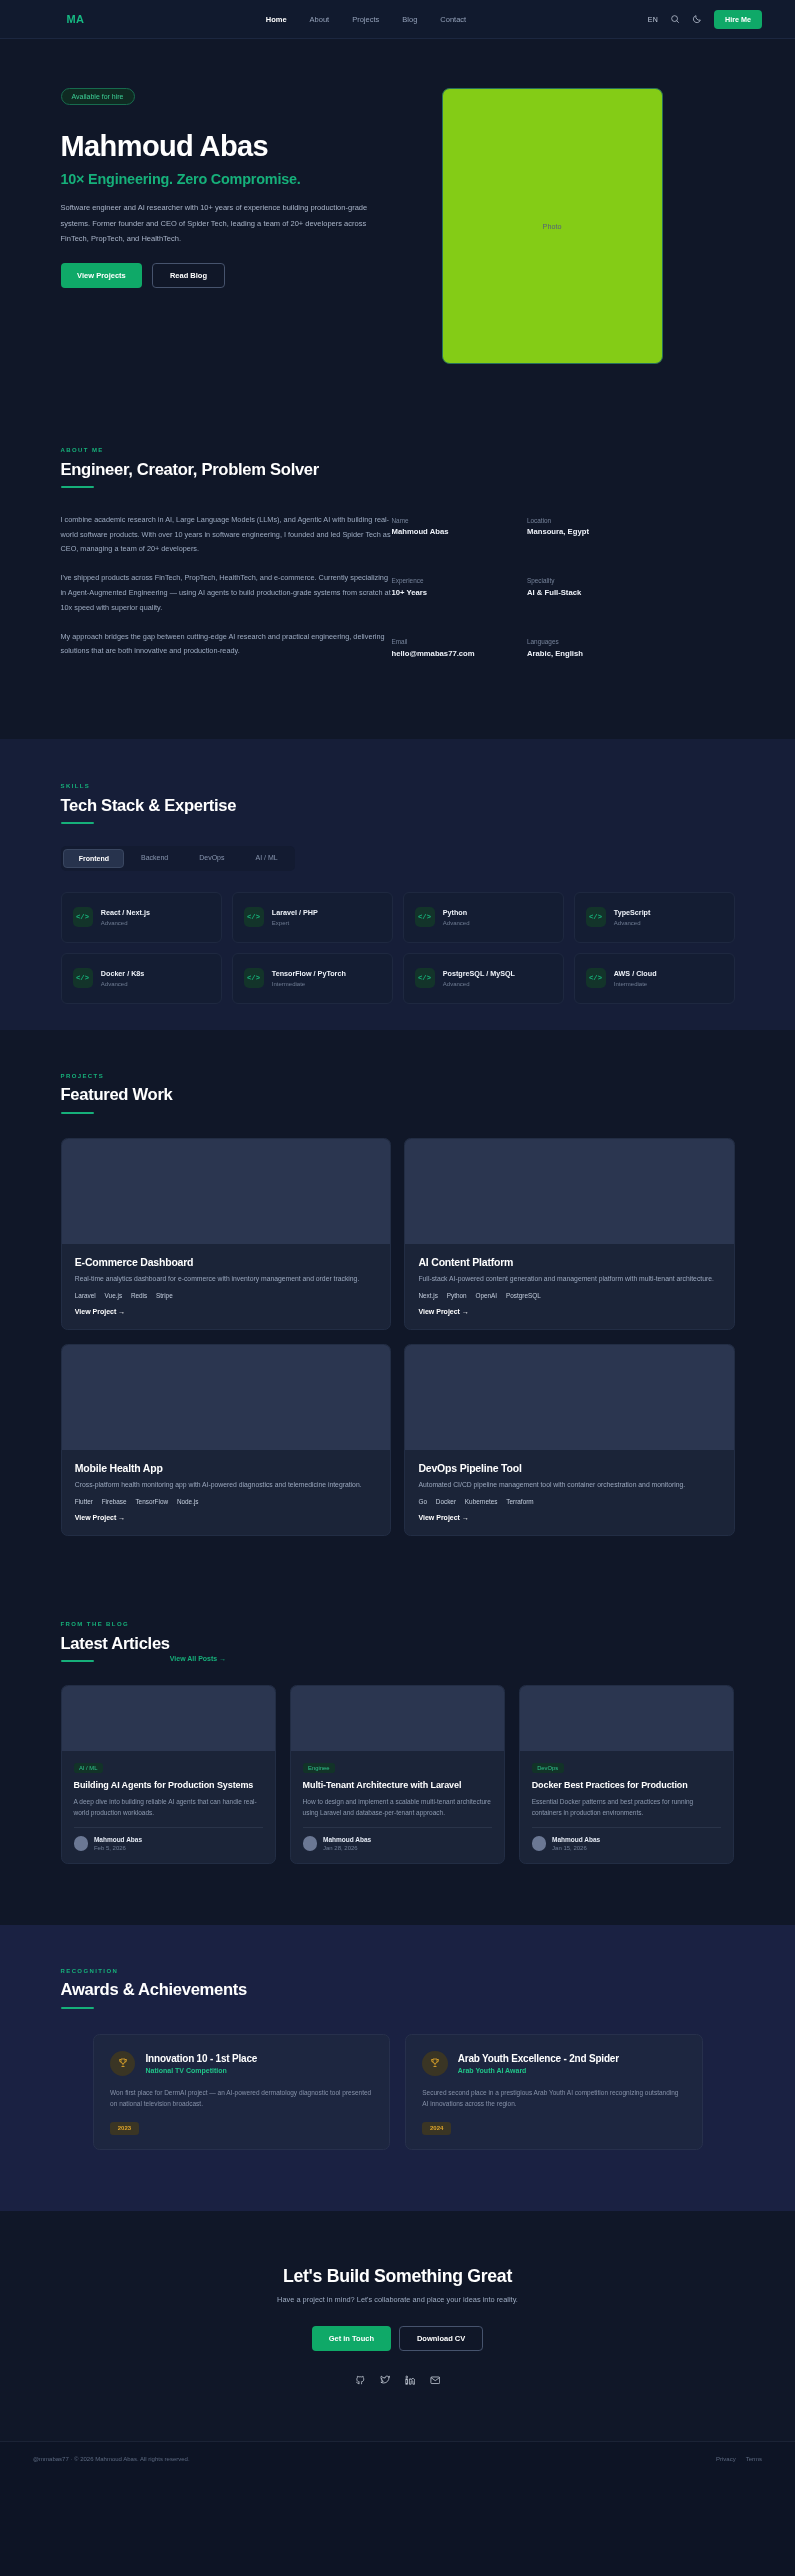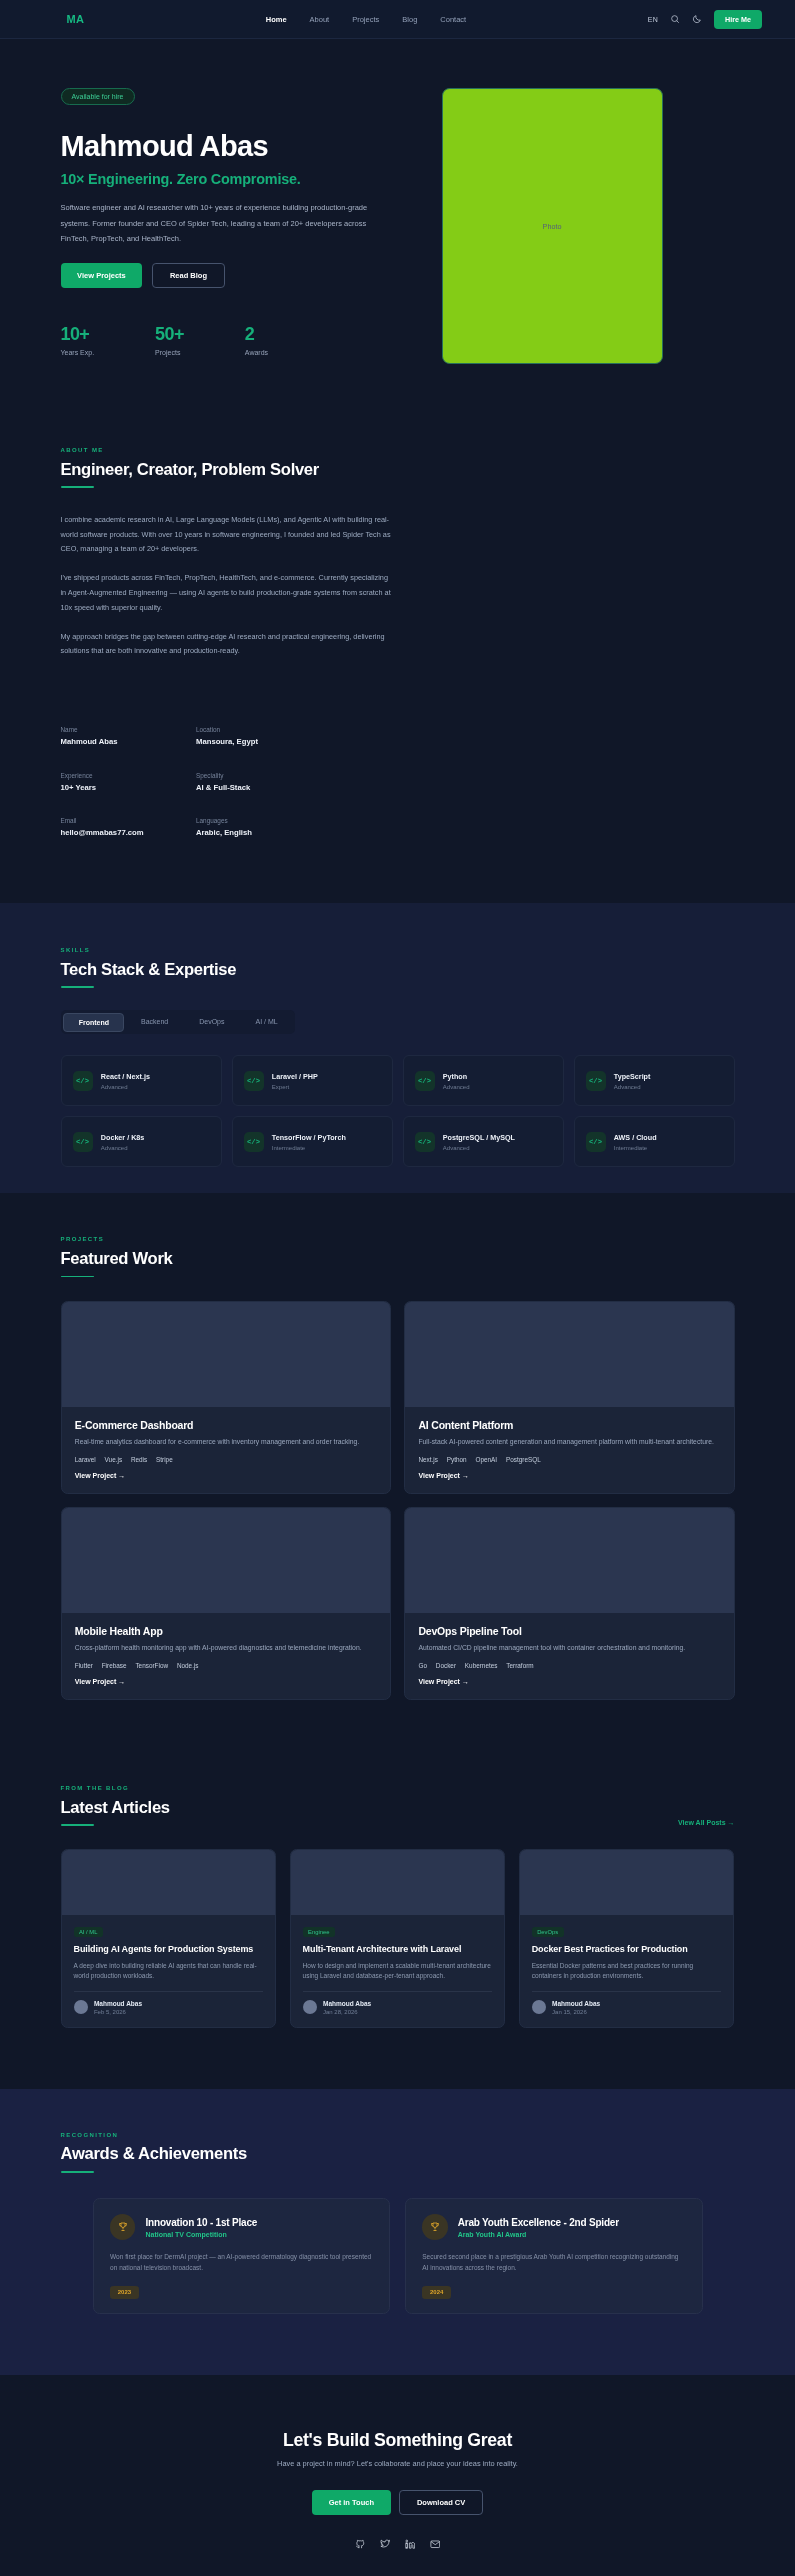--- a/index.html
+++ b/index.html
@@ -57,21 +57,21 @@
     width:221px; height:276px; border:0.6px solid #27705b; border-radius:7.7px;
     background:#84cc16; display:flex; align-items:center; justify-content:center;
     color:#55627a; font-size:7.2px;
   }
 
   
   .about { background:#101728; padding:0 0 66px; }
   .eyebrow { color:#16b07a; font-size:6px; letter-spacing:1.4px; font-weight:700; }
   .sec-title { font-size:16.6px; font-weight:700; color:#fff; margin-top:6.6px; letter-spacing:-0.3px; }
   .rule { width:33px; height:1.7px; background:#16b07a; margin-top:6.6px; border-radius:1.1px; }
-  .about-grid { display:flex; gap:50px; margin-top:25.4px;flex-direction:column; }
+  .about-grid { display:flex; margin-top:25.4px; }
   .about-text { width:331px; }
   .about-text p { font-size:7.3px; line-height:2.0; color:#9dabc1; margin-bottom:14.4px; }
   .info-grid { display:grid; grid-template-columns:1fr 1fr; gap:25.4px 39px; padding-top:3.3px; width:232px; }
   .info-k { font-size:6.4px; color:#76839a; }
   .info-v { font-size:7.7px; font-weight:700; color:#eef2f9; margin-top:3.9px; }
 
   
   .skills { background:#161e38; padding:44px 0 26px; }
   .tabs { display:flex; gap:2.2px; margin-top:22px; background:#131b31;
     border-radius:5px; padding:2.8px; width:fit-content; }
@@ -93,21 +93,21 @@
   .proj-thumb { height:105px; background:#2b3650; }
   .proj-body { padding:12px 13.3px 14.4px; }
   .proj-title { font-size:10.5px; font-weight:700; color:#fff; letter-spacing:-0.2px; }
   .proj-desc { font-size:6.8px; line-height:1.65; color:#9aa7bd; margin-top:5px; }
   .proj-tags { display:flex; gap:8.8px; margin-top:8.3px; flex-wrap:wrap; }
   .proj-tag { font-size:6.4px; color:#c4cedd; }
   .proj-link { font-size:7px; font-weight:700; color:#fff; margin-top:8.8px; display:block; }
 
   
   .blog { background:#101728; padding:24px 0 61px; }
-  .blog-head { display:flex; align-items:flex-end; justify-content:space-between; }
+  .blog-head { display:flex; align-items:flex-end; justify-content:flex-start; }
   .view-all { font-size:7px; color:#16b07a; font-weight:700; }
   .blog-grid { display:grid; grid-template-columns:repeat(3,1fr); gap:13.3px; margin-top:23px; }
   .blog-card { background:#1b2438; border:0.6px solid #222d44; border-radius:6.6px; overflow:hidden; }
   .blog-thumb { height:65px; background:#2b3650; }
   .blog-body { padding:11px 12px 12px; }
   .chip { display:inline-block; background:#123328; color:#2fc68c;
     font-size:5.8px; padding:2.2px 5.5px; border-radius:2.8px; }
   .blog-title { font-size:9px; font-weight:700; color:#fff; margin-top:7.2px; line-height:1.32; letter-spacing:-0.1px; }
   .blog-desc { font-size:6.5px; line-height:1.6; color:#8d9ab0; margin-top:5px; }
   .blog-foot { display:flex; align-items:center; gap:6px; margin-top:8.8px;
@@ -183,34 +183,20 @@
   <div class="hero">
     <div class="hero-inner">
       <div class="hero-left">
         <span class="badge">Available for hire</span>
         <h1>Mahmoud Abas</h1>
         <h2>10× Engineering. Zero Compromise.</h2>
         <p class="lede">Software engineer and AI researcher with 10+ years of experience building production-grade systems. Former founder and CEO of Spider Tech, leading a team of 20+ developers across FinTech, PropTech, and HealthTech.</p>
         <div class="hero-btns">
           <button class="btn-primary">View Projects</button>
           <button class="btn-outline">Read Blog</button>
-        </div>
-        <div class="stats">
-          <div>
-            <div class="stat-num">10+</div>
-            <div class="stat-lbl">Years Exp.</div>
-          </div>
-          <div>
-            <div class="stat-num">50+</div>
-            <div class="stat-lbl">Projects</div>
-          </div>
-          <div>
-            <div class="stat-num">2</div>
-            <div class="stat-lbl">Awards</div>
-          </div>
         </div>
       </div>
       <div class="photo-box">Photo</div>
     </div>
   </div>
 
   <div class="about">
     <div class="container">
       <div class="eyebrow">ABOUT ME</div>
       <div class="sec-title">Engineer, Creator, Problem Solver</div>

